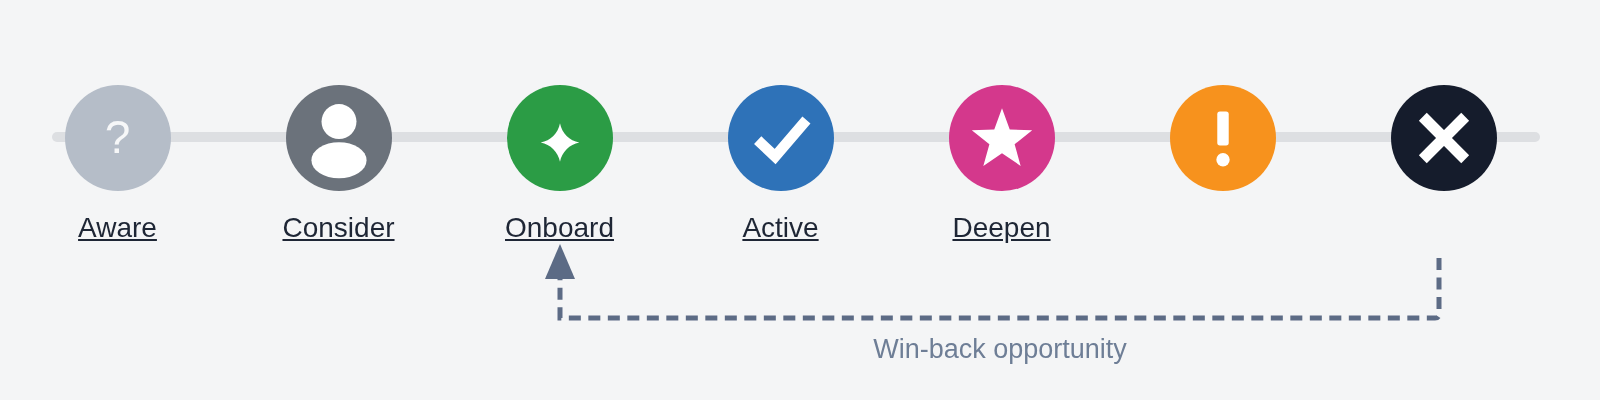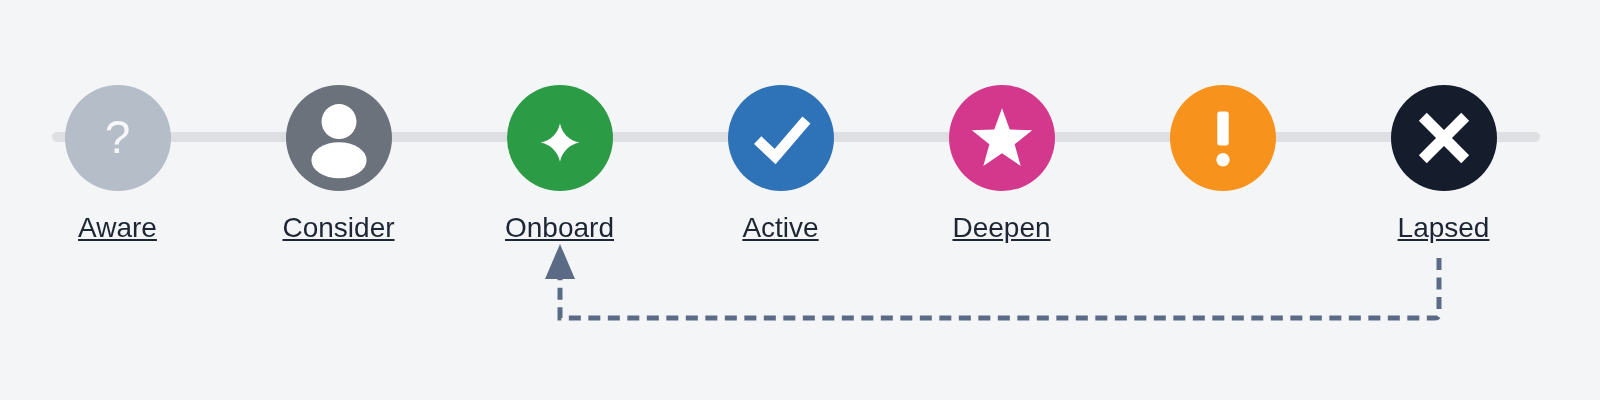--- a/index.html
+++ b/index.html
@@ -148,22 +148,22 @@
     </div>
   </div>
 
   <div class="stage" style="left:1338.5px">
     <div class="circle" style="background-color: rgb(21, 28, 44);">
       <svg width="106" height="106" viewBox="0 0 100 100">
         <line class="icon-white-stroke" x1="30" y1="30" x2="70" y2="70" stroke-width="10.5"></line>
         <line class="icon-white-stroke" x1="70" y1="30" x2="30" y2="70" stroke-width="10.5"></line>
       </svg>
     </div>
-    <div class="stage-label">Lapsed</div>
   </div>
 
   <svg class="winback-svg">
     <path class="winback-path" d="M 1439 258 L 1439 314 Q 1439 318 1435 318 L 560 318 L 560 278"></path>
     <polygon class="winback-arrowhead" points="560,244 545,279 575,279"></polygon>
   </svg>
 
+  <div class="winback-label">Win-back opportunity</div>
 
 </div>
 
 </body></html>

